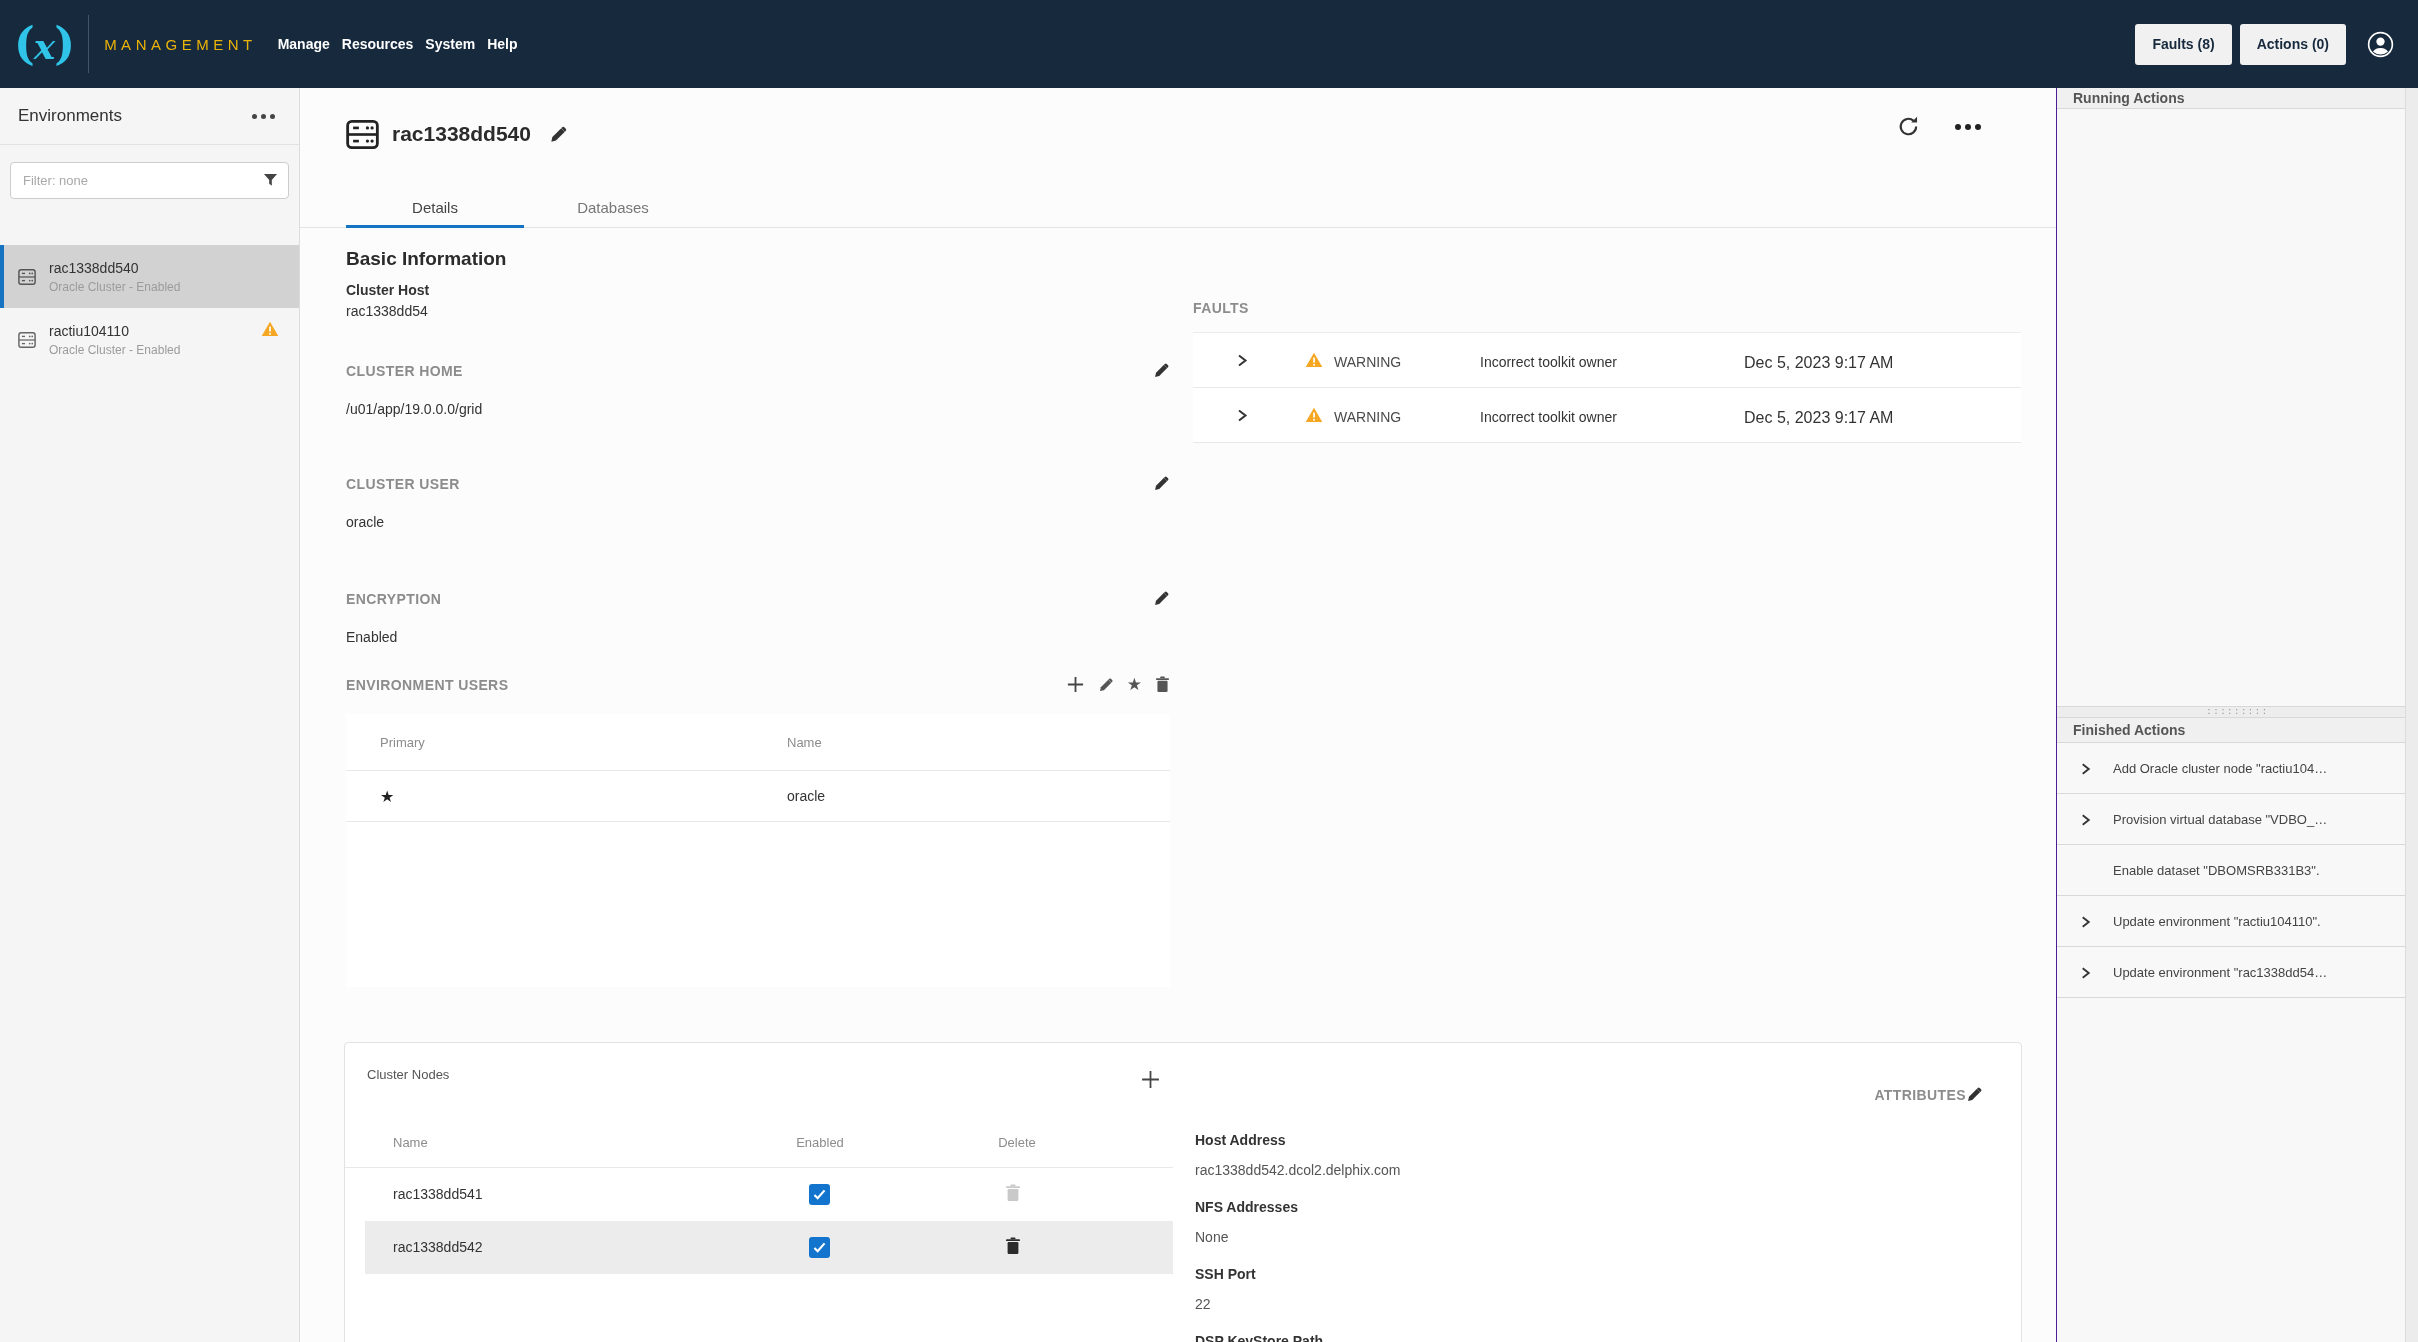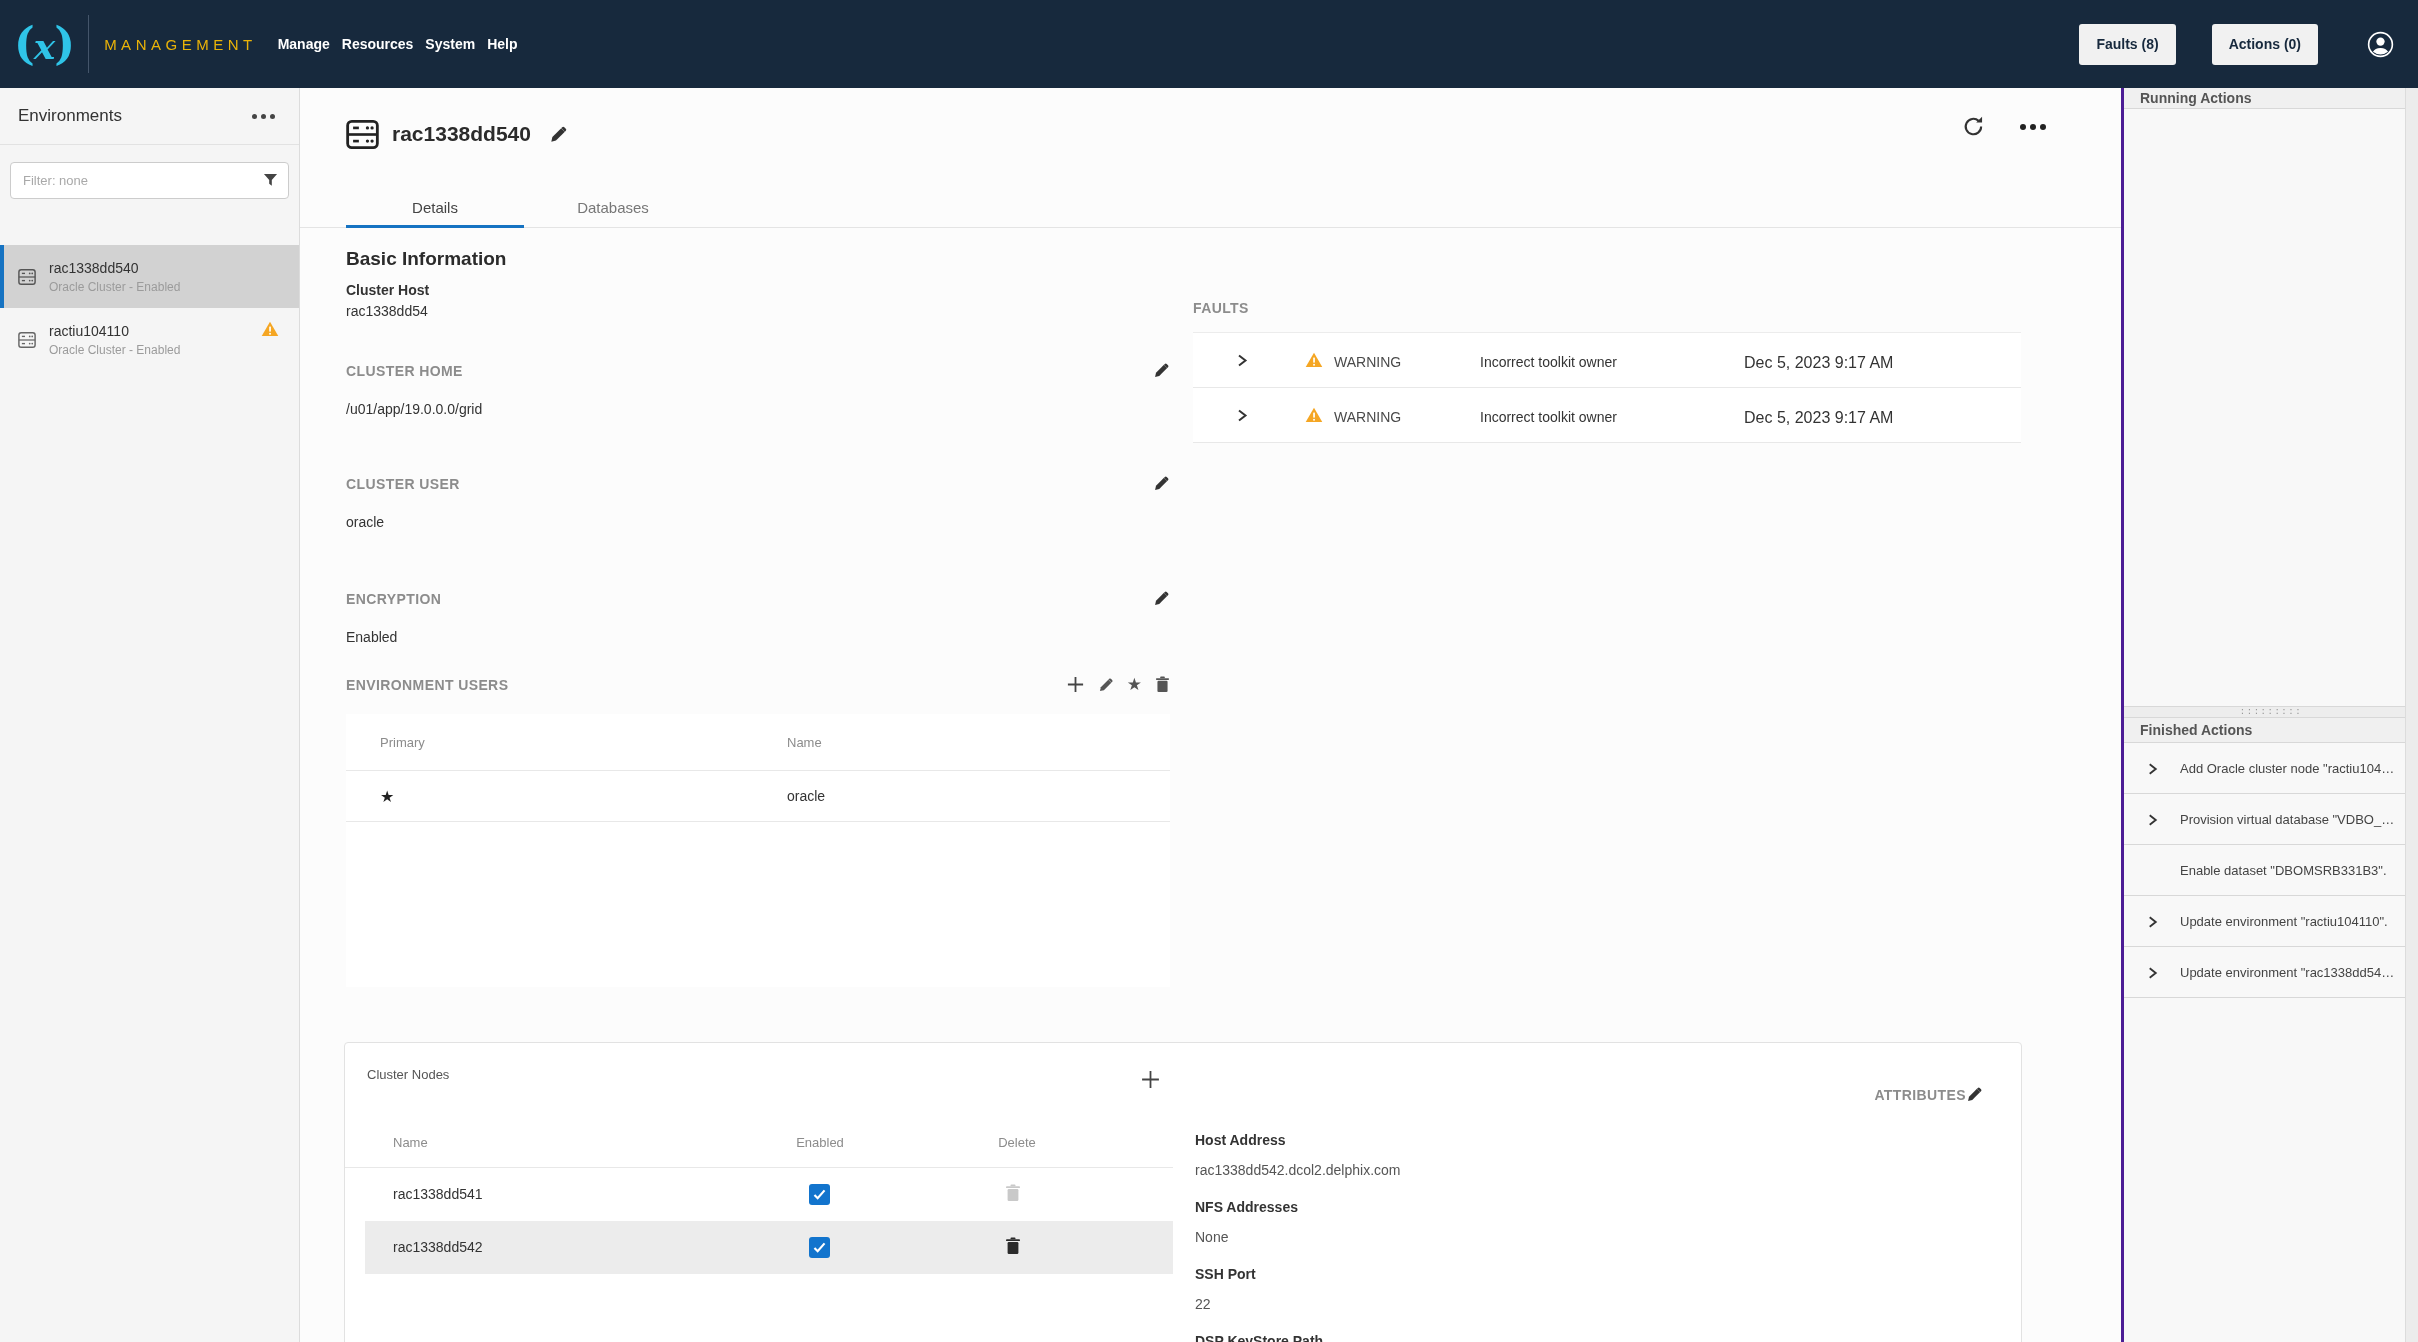--- a/index.html
+++ b/index.html
@@ -10,21 +10,21 @@
   .navbar { position:absolute; top:0; left:0; width:2418px; height:88px;
     background:#17293d; display:flex; align-items:center; z-index:50; }
   .logo { margin-left:14px; color:#2fc4e8; font-size:44px; font-weight:bold;
     font-family:"DejaVu Serif", serif; letter-spacing:-2px; line-height:1;
     display:flex; align-items:center; }
   .logo i { font-style:italic; font-size:36px; margin:0 1px; transform:translateY(2px); }
   .nav-sep { width:1px; height:58px; background:#44556a; margin:0 15px 0 15px; }
   .brand { color:#eab308; font-size:15px; letter-spacing:4.5px; font-weight:400; }
   .nav-menu { display:flex; gap:12px; margin-left:21px; }
   .nav-item { color:#fff; font-size:14px; font-weight:bold; padding:8px 0; cursor:pointer; }
-  .nav-right { margin-left:auto; display:flex; align-items:center; margin-right:24px;gap:28px; }
+  .nav-right { margin-left:auto; display:flex; align-items:center; margin-right:24px; }
   .nav-btn { height:41px; padding:0 17px; background:#f1f1f1; border:none; border-radius:3px;
     color:#17293d; font-size:14px; font-weight:bold; display:flex; align-items:center;
     margin-left:8px; cursor:pointer; font-family:inherit; }
   .avatar { margin-left:21px; width:27px; height:27px; cursor:pointer; }
 
   
   .app { position:absolute; top:88px; left:0; width:2418px; height:1254px; display:flex; }
 
   
   .sidebar { width:300px; background:#f5f5f5; border-right:1px solid #dcdcdc; position:relative; }
@@ -116,21 +116,21 @@
   .trash-active { color:#2b2b2b; }
   .attrs { position:absolute; left:850px; top:0; right:0; bottom:0; }
   .attrs-head { display:flex; justify-content:flex-end; align-items:center;
     margin:43px 38px 28px 0; }
   .attrs-label { font-size:14px; color:#8c8c8c; font-weight:600; letter-spacing:.4px; }
   .attr-field { margin-bottom:19px; }
   .attr-label { font-size:14px; font-weight:bold; color:#333; line-height:18px; }
   .attr-value { font-size:14px; color:#555; margin-top:12px; line-height:18px; }
 
   
-  .right-panel { width:297px; background:#f8f8f8; border-left:3px solid #4c1d95;
+  .right-panel { width:362px; background:#f8f8f8; border-left:1px solid #4c1d95;
     position:relative; display:flex; flex-direction:column; }
   .panel-header { height:21px; background:#f0f0f0; border-bottom:1px solid #d8d8d8;
     font-size:14px; font-weight:bold; color:#555; padding-left:16px; display:flex;
     align-items:center; flex:0 0 auto; }
   .finished-header { height:25px; }
   .running-body { height:597px; flex:0 0 auto; }
   .resize-handle { height:12px; background:#ededed; border-top:1px solid #d8d8d8;
     border-bottom:1px solid #d8d8d8; display:flex; align-items:center; justify-content:center;
     cursor:row-resize; flex:0 0 auto; }
   .handle-dots { font-size:9px; color:#999; letter-spacing:1.5px; line-height:5px;

